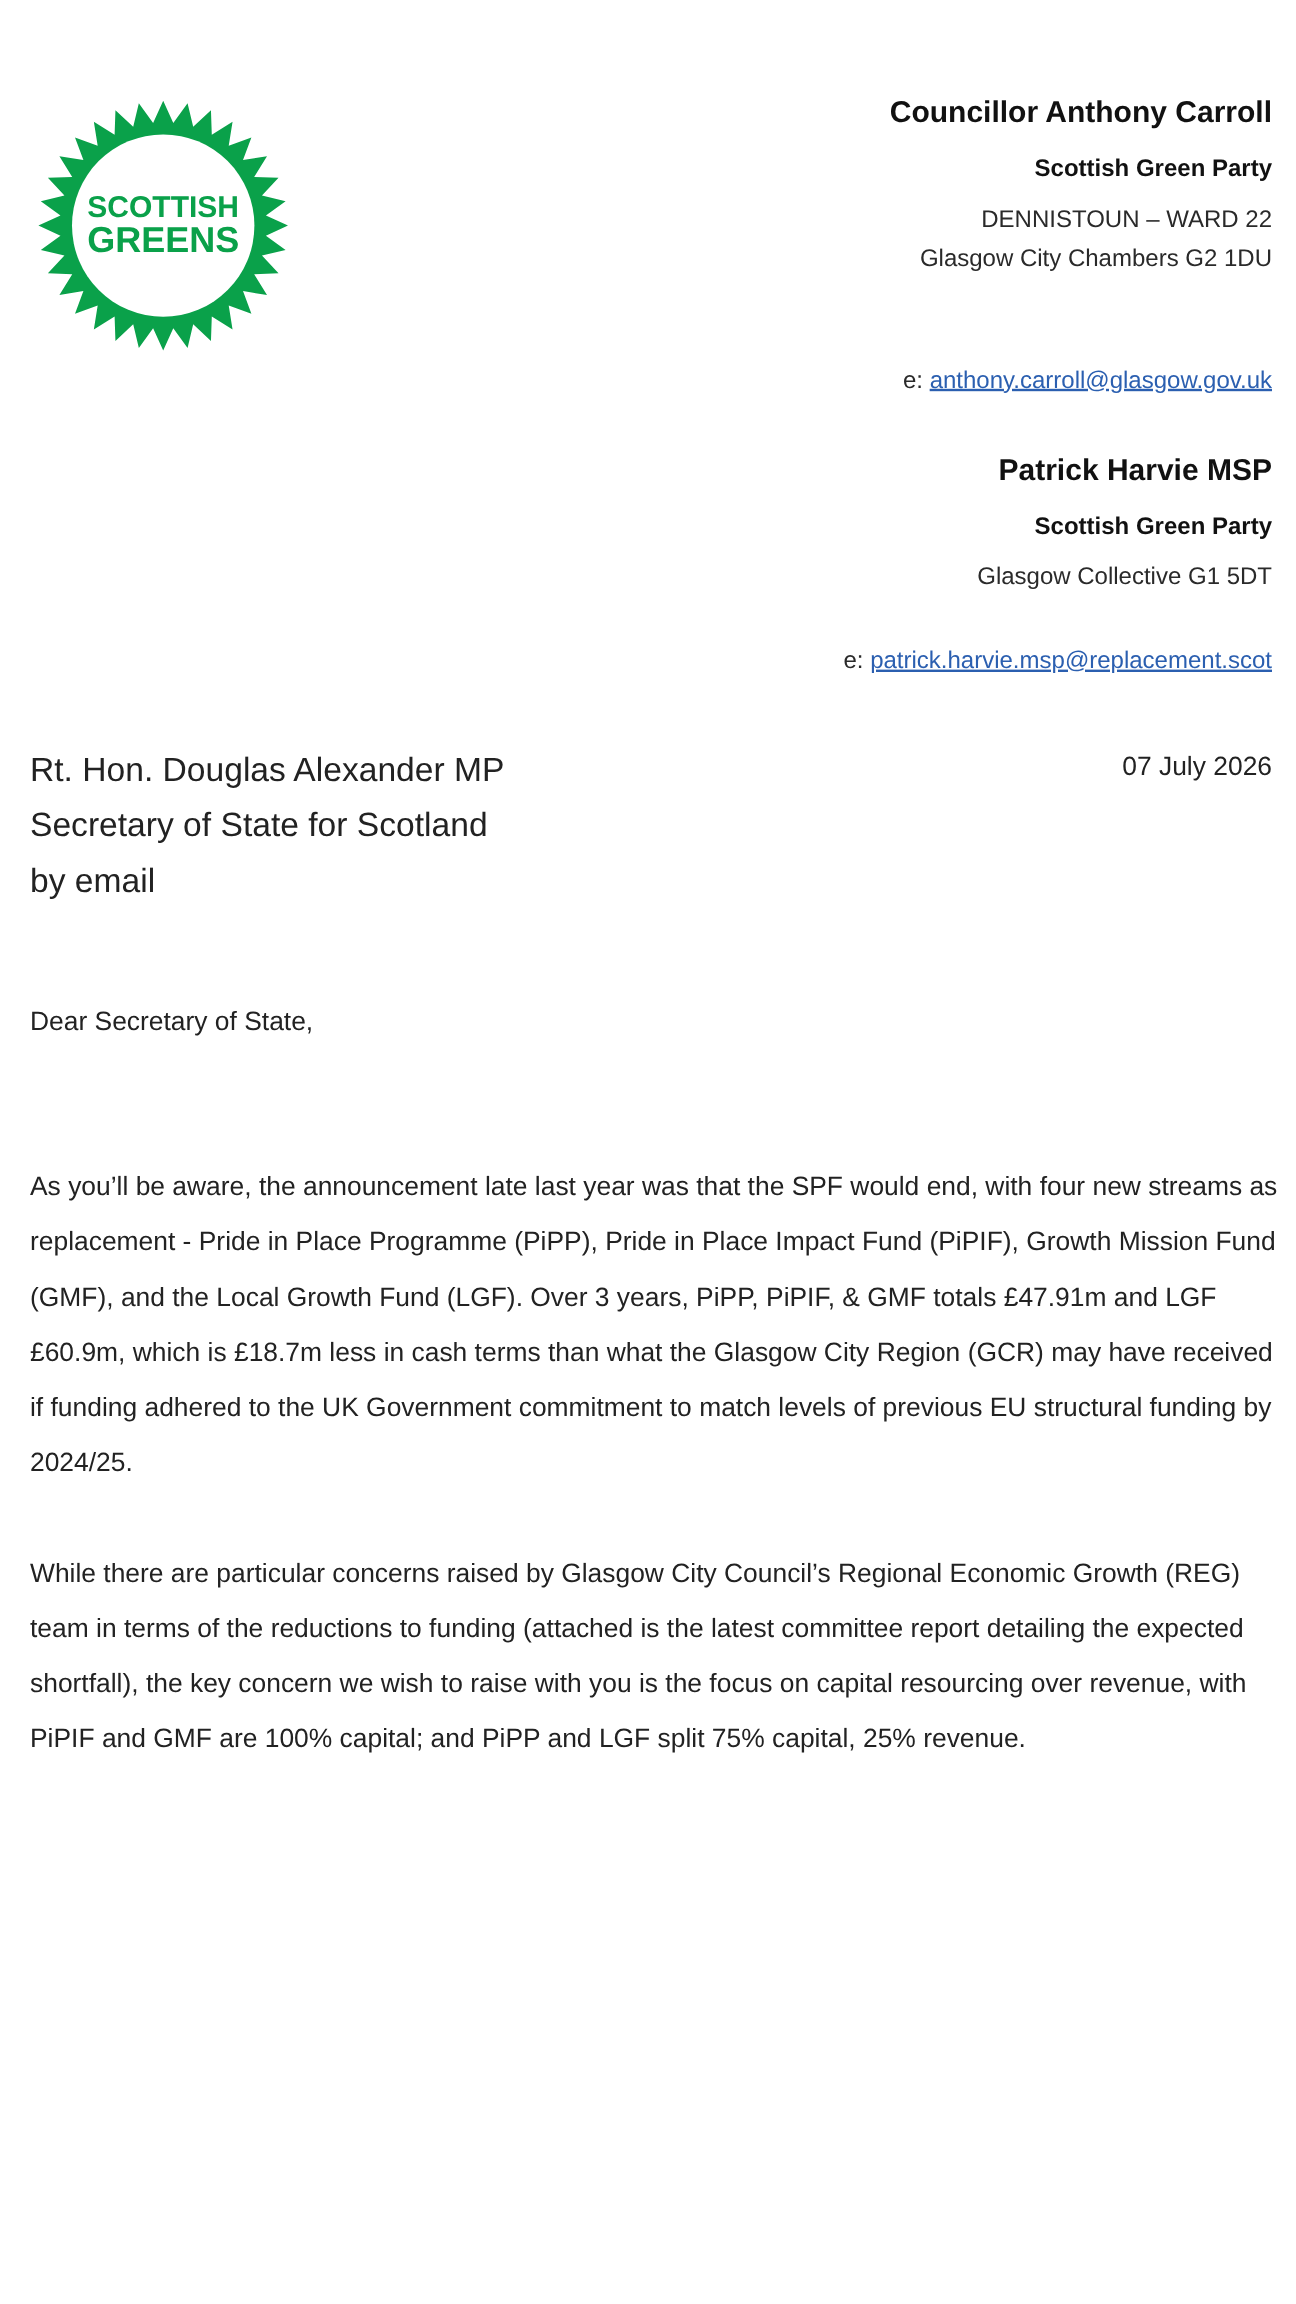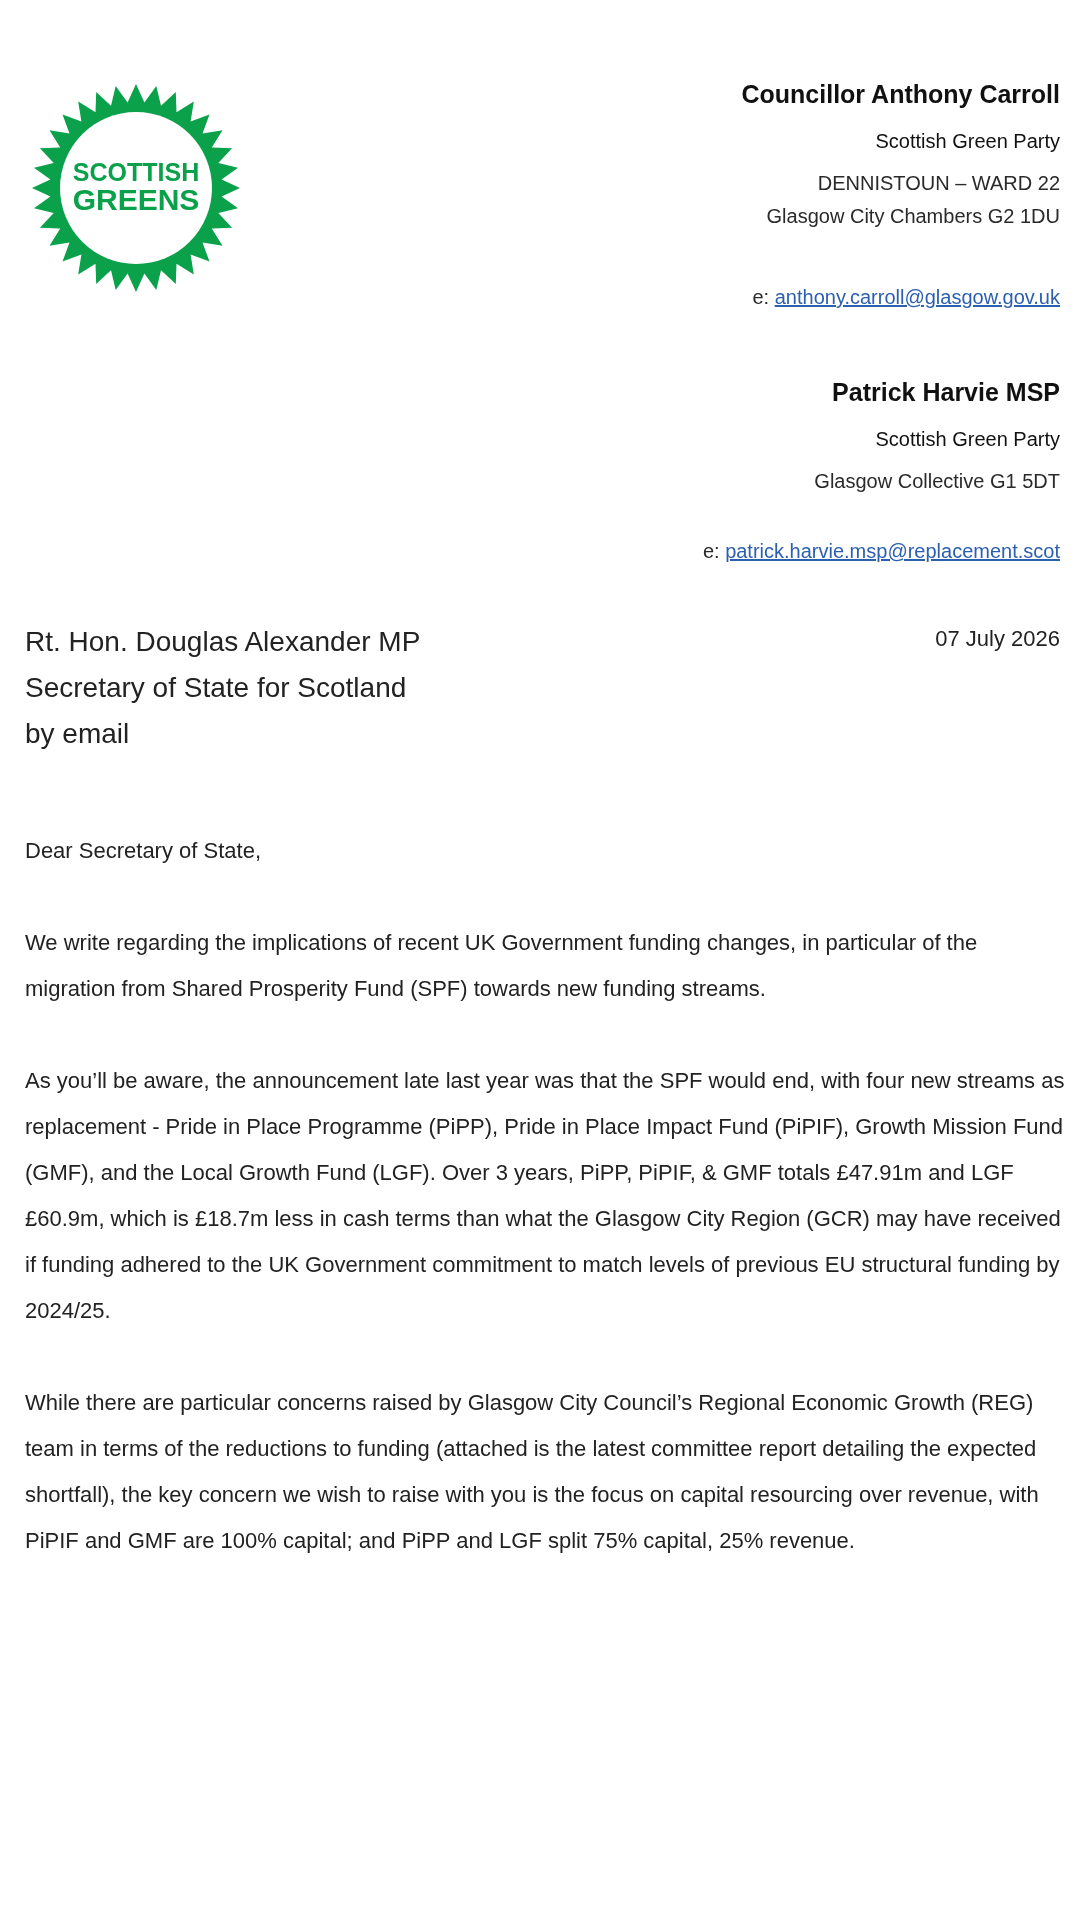--- a/index.html
+++ b/index.html
@@ -4,21 +4,21 @@
 <style>
   html, body { margin: 0; padding: 0; background: #ffffff; }
   body {
     width: 1080px; height: 1920px; position: relative; overflow: hidden;
     font-family: "Liberation Sans", "DejaVu Sans", sans-serif; color: #1e1e1e;
   }
   .logo { position: absolute; left: 30px; top: 82px; width: 212px; height: 212px; text-decoration: underline; }
   .logo svg { width: 212px; height: 212px; display: block; }
   .sender { position: absolute; right: 20px; text-align: right; white-space: nowrap; }
   .s-name { font-weight: bold; font-size: 25px; color: #111; }
-  .s-party { font-weight: normal; font-size: 20px; color: #111; }
+  .s-party { font-weight: bold; font-size: 20px; color: #111; }
   .s-line { font-size: 20px; color: #2a2a2a; }
   .s-email { font-size: 20px; color: #2a2a2a; }
   .s-email a { color: #2b5fb0; text-decoration: underline; }
   .recipient { position: absolute; left: 25px; font-size: 28px; color: #222; }
   .date { position: absolute; right: 20px; top: 626px; font-size: 22px; color: #222; }
   .body-text { position: absolute; left: 25px; width: 1040px; font-size: 22px; line-height: 46px; color: #222; }
   .subject { font-weight: bold; color: #111; }
   .para { margin: 0; }
 </style>
 </head>
@@ -32,36 +32,35 @@
     <text x="106" y="128" text-anchor="middle" font-family="Liberation Sans, sans-serif" font-weight="bold" font-size="30" fill="#0aa14a">GREENS</text>
   </svg>
 </div>
 
 <div class="sender" style="top:80px;">
   <div class="s-name">Councillor Anthony Carroll</div>
 </div>
 <div class="sender s-party" style="top:130px;">Scottish Green Party</div>
 <div class="sender s-line" style="top:172px;">DENNISTOUN – WARD 22</div>
 <div class="sender s-line" style="top:205px;">Glasgow City Chambers G2 1DU</div>
-<div class="sender s-email" style="top:286px;">
+<div class="sender s-email" style="top:306px;">
   <span>e: </span><a href="#">anthony.carroll@glasgow.gov.uk</a>
 </div>
 
 <div class="sender s-name" style="top:378px;">Patrick Harvie MSP</div>
 <div class="sender s-party" style="top:428px;">Scottish Green Party</div>
 <div class="sender s-line" style="top:470px;">Glasgow Collective G1 5DT</div>
 <div class="sender s-email" style="top:540px;">
   <span>e: </span><a href="#">patrick.harvie.msp@replacement.scot</a>
 </div>
 
 <div class="recipient r-name" style="top:626px;">Rt. Hon. Douglas Alexander MP</div>
 <div class="recipient" style="top:672px;">Secretary of State for Scotland</div>
 <div class="recipient" style="top:718px;">by email</div>
 
 <div class="date">07 July 2026</div>
 
 <div class="body-text" style="top:828px;">Dear Secretary of State,</div>
 
 <div class="body-text" style="top:920px;">
-  <p class="para">We write regarding the implications of recent UK Government funding changes, in particular of the migration from Shared Prosperity Fund (SPF) towards new funding streams.</p>
   <p class="para" style="margin-top:46px;">As you’ll be aware, the announcement late last year was that the SPF would end, with four new streams as replacement - Pride in Place Programme (PiPP), Pride in Place Impact Fund (PiPIF), Growth Mission Fund (GMF), and the Local Growth Fund (LGF). Over 3 years, PiPP, PiPIF, &amp; GMF totals £47.91m and LGF £60.9m, which is £18.7m less in cash terms than what the Glasgow City Region (GCR) may have received if funding adhered to the UK Government commitment to match levels of previous EU structural funding by 2024/25.</p>
   <p class="para" style="margin-top:46px;">While there are particular concerns raised by Glasgow City Council’s Regional Economic Growth (REG) team in terms of the reductions to funding (attached is the latest committee report detailing the expected shortfall), the key concern we wish to raise with you is the focus on capital resourcing over revenue, with PiPIF and GMF are 100% capital; and PiPP and LGF split 75% capital, 25% revenue.</p>
 </div>
 
 </body></html>

